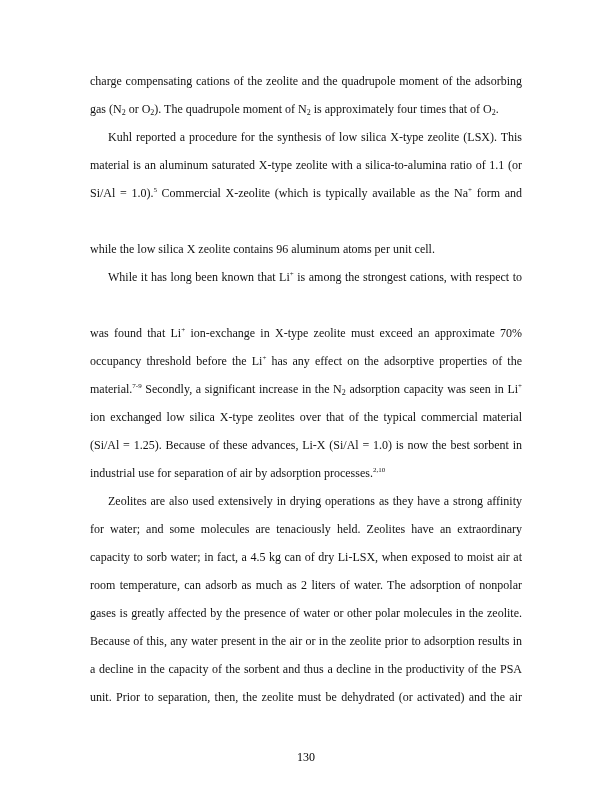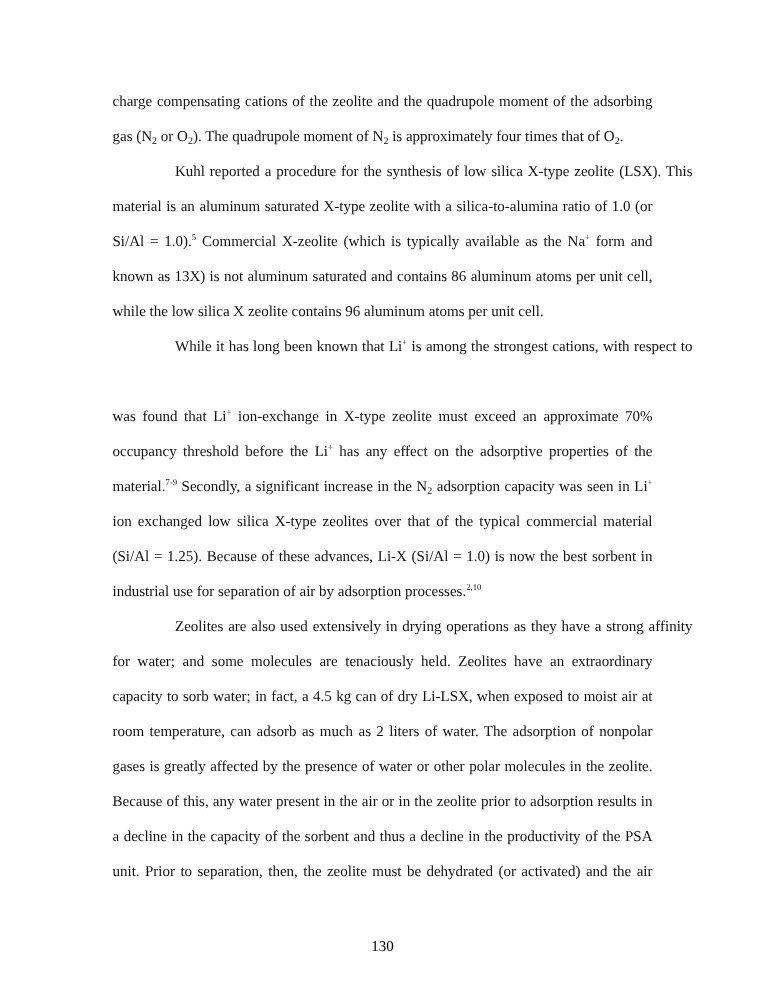--- a/index.html
+++ b/index.html
@@ -4,38 +4,37 @@
 <style>
   html, body { margin: 0; padding: 0; background: #ffffff; }
   body { width: 612px; height: 792px; position: relative; overflow: hidden; }
   .page { position: absolute; left: 0; top: 4px; width: 612px; height: 792px; background: #fff; padding-left: 32px; }
   .line {
     position: absolute; left: 90px; width: 432px;
     font-family: "Liberation Serif", serif; font-size: 12px; color: #111;
     white-space: nowrap; line-height: 14px;
   }
   .line.just { text-align: justify; text-align-last: justify; }
-  .line.indent { left: 108px; width: 414px; margin-left: 32px; }
+  .line.indent { left: 108px; width: 414px; }
   sub { font-size: 8px; vertical-align: -2px; line-height: 0; }
   sup { font-size: 7px; vertical-align: 5px; line-height: 0; }
   .pagenum {
     position: absolute; left: 0; width: 612px; top: 746px; text-align: center;
     font-family: "Liberation Serif", serif; font-size: 12px; color: #000000;
   }
 </style>
 </head>
 <body>
 
 <div class="page">
   <div class="line just" style="top:70px">charge compensating cations of the zeolite and the quadrupole moment of the adsorbing</div>
   <div class="line" style="top:98px">gas (N<sub>2</sub> or O<sub>2</sub>).  The quadrupole moment of N<sub>2</sub> is approximately four times that of O<sub>2</sub>.</div>
   <div class="line just indent" style="top:126px">Kuhl reported a procedure for the synthesis of low silica X-type zeolite (LSX).  This</div>
-  <div class="line just" style="top:154px">material is an aluminum saturated X-type zeolite with a silica-to-alumina ratio of 1.0 (or</div>
+  <div class="line just" style="top:154px">material is an aluminum saturated X-type zeolite with a silica-to-alumina ratio of 1.1 (or</div>
   <div class="line just" style="top:182px">Si/Al = 1.0).<sup>5</sup>  Commercial X-zeolite (which is typically available as the Na<sup>+</sup> form and</div>
-  <div class="line just" style="top:210px">known as 13X) is not aluminum saturated and contains 86 aluminum atoms per unit cell,</div>
   <div class="line" style="top:238px">while the low silica X zeolite contains 96 aluminum atoms per unit cell.</div>
   <div class="line just indent" style="top:266px">While it has long been known that Li<sup>+</sup> is among the strongest cations, with respect to</div>
   <div class="line just" style="top:322px">was found that Li<sup>+</sup> ion-exchange in X-type zeolite must exceed an approximate 70%</div>
   <div class="line just" style="top:350px">occupancy threshold before the Li<sup>+</sup> has any effect on the adsorptive properties of the</div>
   <div class="line just" style="top:378px">material.<sup>7-9</sup>  Secondly, a significant increase in the N<sub>2</sub> adsorption capacity was seen in Li<sup>+</sup></div>
   <div class="line just" style="top:406px">ion exchanged low silica X-type zeolites over that of the typical commercial material</div>
   <div class="line just" style="top:434px">(Si/Al = 1.25).  Because of these advances, Li-X (Si/Al = 1.0) is now the best sorbent in</div>
   <div class="line" style="top:462px">industrial use for separation of air by adsorption processes.<sup>2,10</sup></div>
   <div class="line just indent" style="top:490px">Zeolites are also used extensively in drying operations as they have a strong affinity</div>
   <div class="line just" style="top:518px">for water; and some molecules are tenaciously held.  Zeolites have an extraordinary</div>

